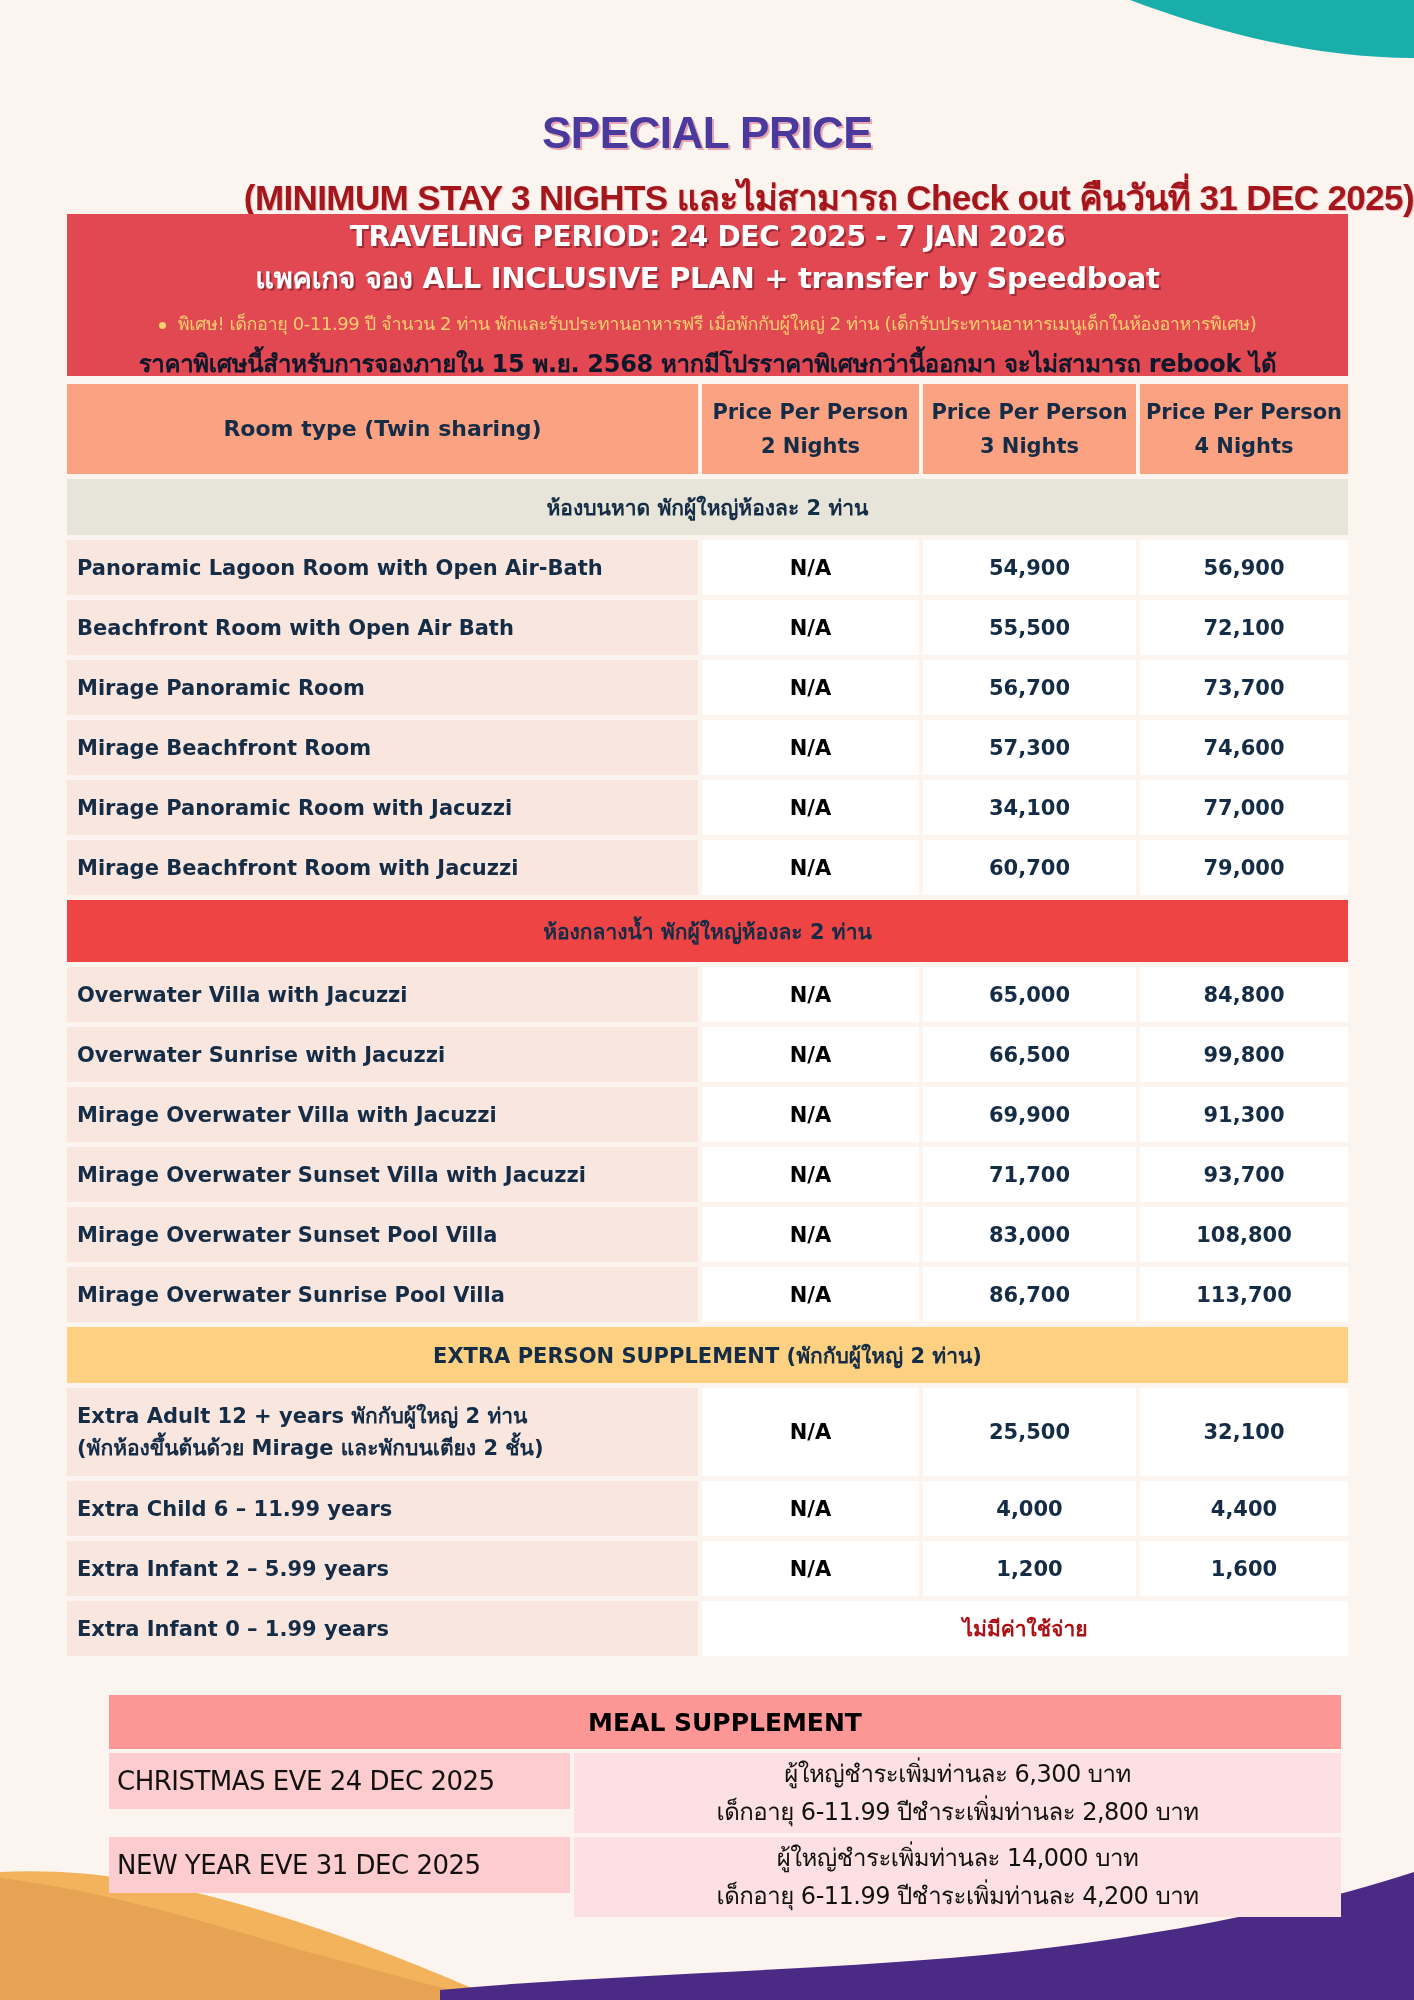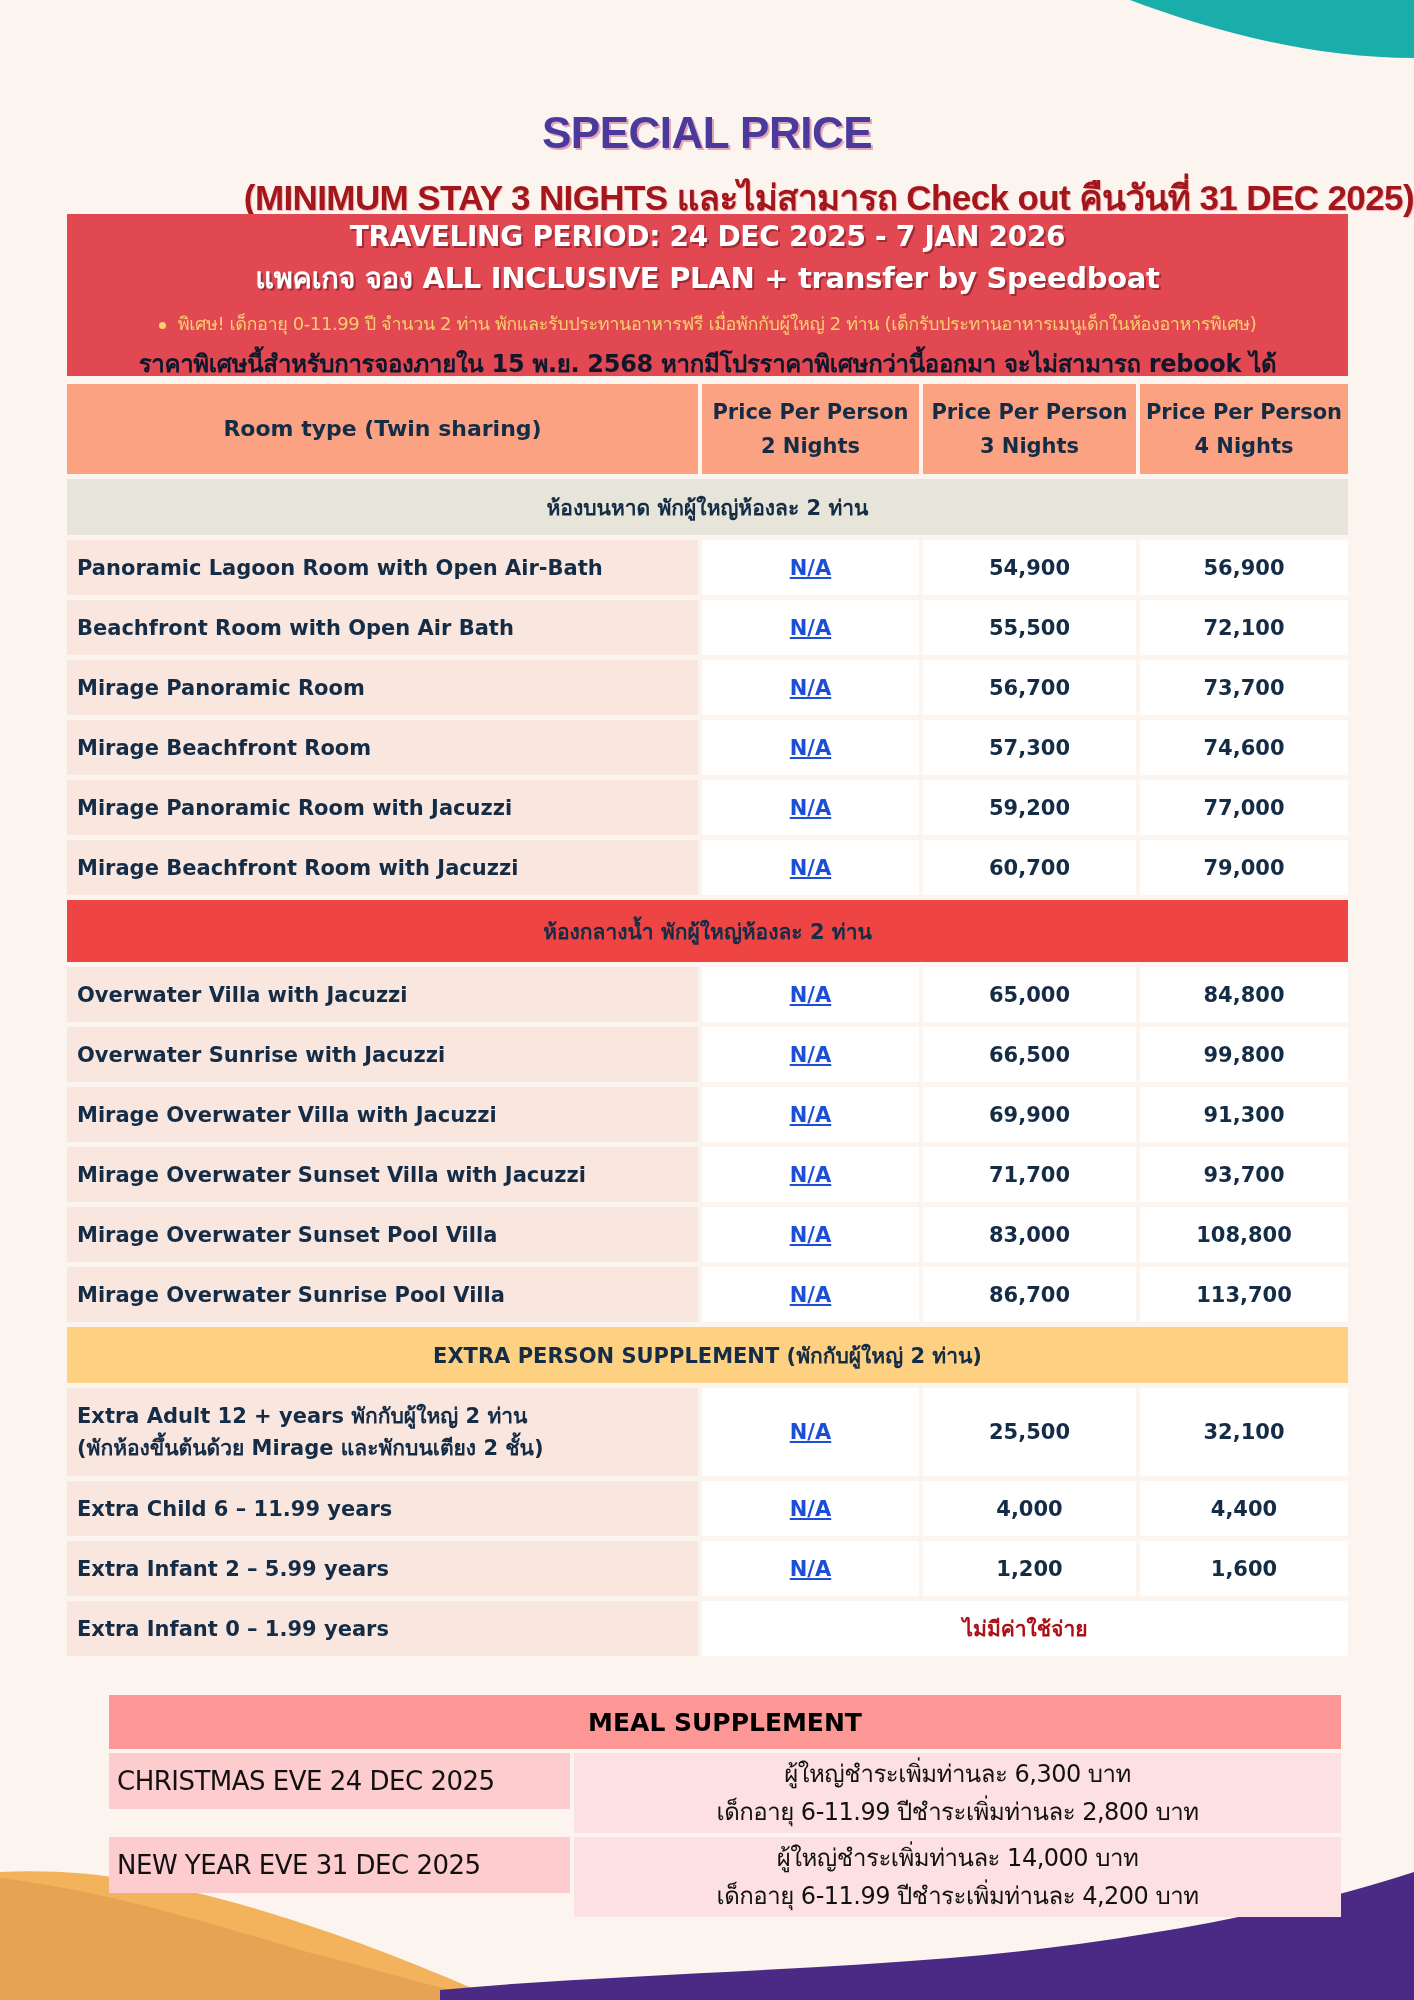--- a/index.html
+++ b/index.html
@@ -85,21 +85,21 @@
   .sec-beach { background: #e7e4d9; }
   .sec-water { background: #ef4444; height: 62px; }
   .sec-extra { background: #fed081; height: 56px; }
 
   .data .cell { height: 55px; background: #ffffff; }
   .data .c0 {
     background: #f9e6df; justify-content: flex-start; padding-left: 10px;
     text-align: left; line-height: 32px;
   }
   .data.tall .cell { height: 88px; }
-  .na { color: #1d4ed8; text-decoration: underline; }
+  .na { color: #000000; }
   .free { color: #ac0f14; }
 
   .meal {
     position: absolute; left: 109px; top: 1695px; width: 1232px;
   }
   .meal-hdr {
     height: 54px; background: #fd9796;
     display: flex; align-items: center; justify-content: center;
     font-weight: 700; font-size: 25px; color: #000; margin-bottom: 4px;
   }
@@ -181,21 +181,21 @@
   </div>
   <div class="row data">
     <div class="cell c0">Mirage Beachfront Room</div>
     <div class="cell c1 na">N/A</div>
     <div class="cell c2">57,300</div>
     <div class="cell c3">74,600</div>
   </div>
   <div class="row data">
     <div class="cell c0">Mirage Panoramic Room with Jacuzzi</div>
     <div class="cell c1 na">N/A</div>
-    <div class="cell c2">59,200</div>
+    <div class="cell c2">34,100</div>
     <div class="cell c3">77,000</div>
   </div>
   <div class="row data">
     <div class="cell c0">Mirage Beachfront Room with Jacuzzi</div>
     <div class="cell c1 na">N/A</div>
     <div class="cell c2">60,700</div>
     <div class="cell c3">79,000</div>
   </div>
 
   <div class="section sec-water">ห้องกลางน้ำ พักผู้ใหญ่ห้องละ 2 ท่าน</div>

